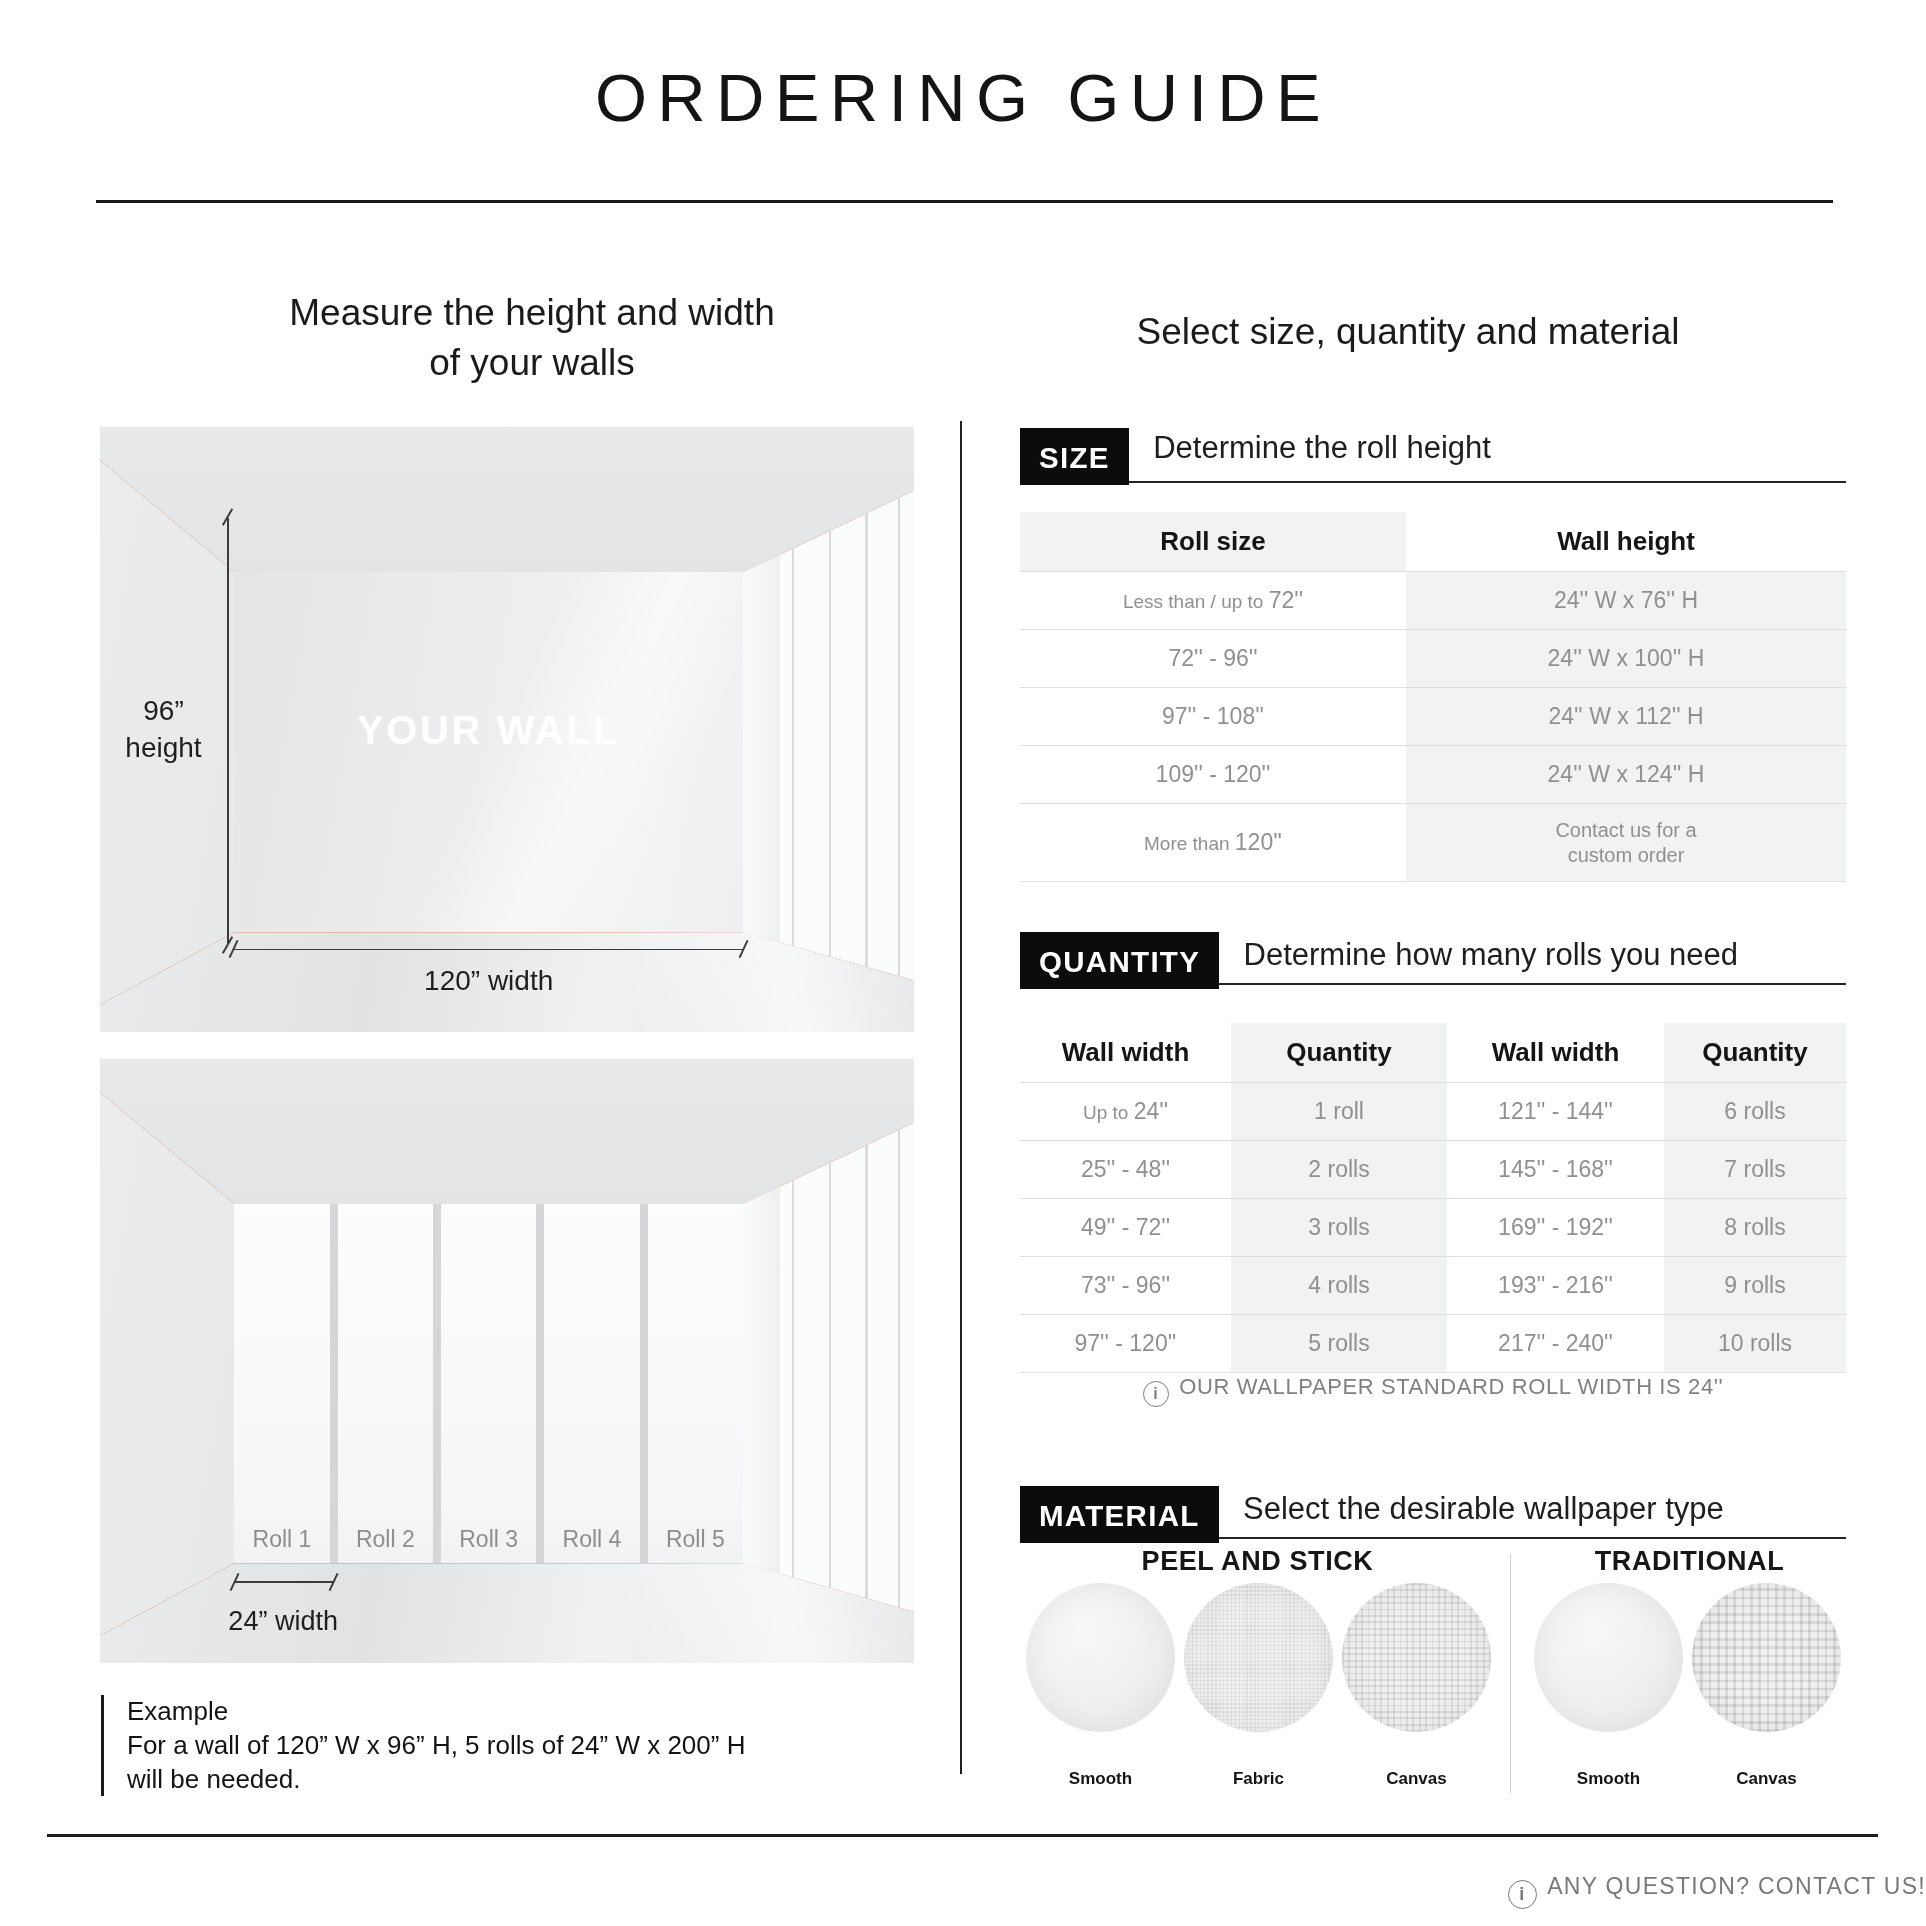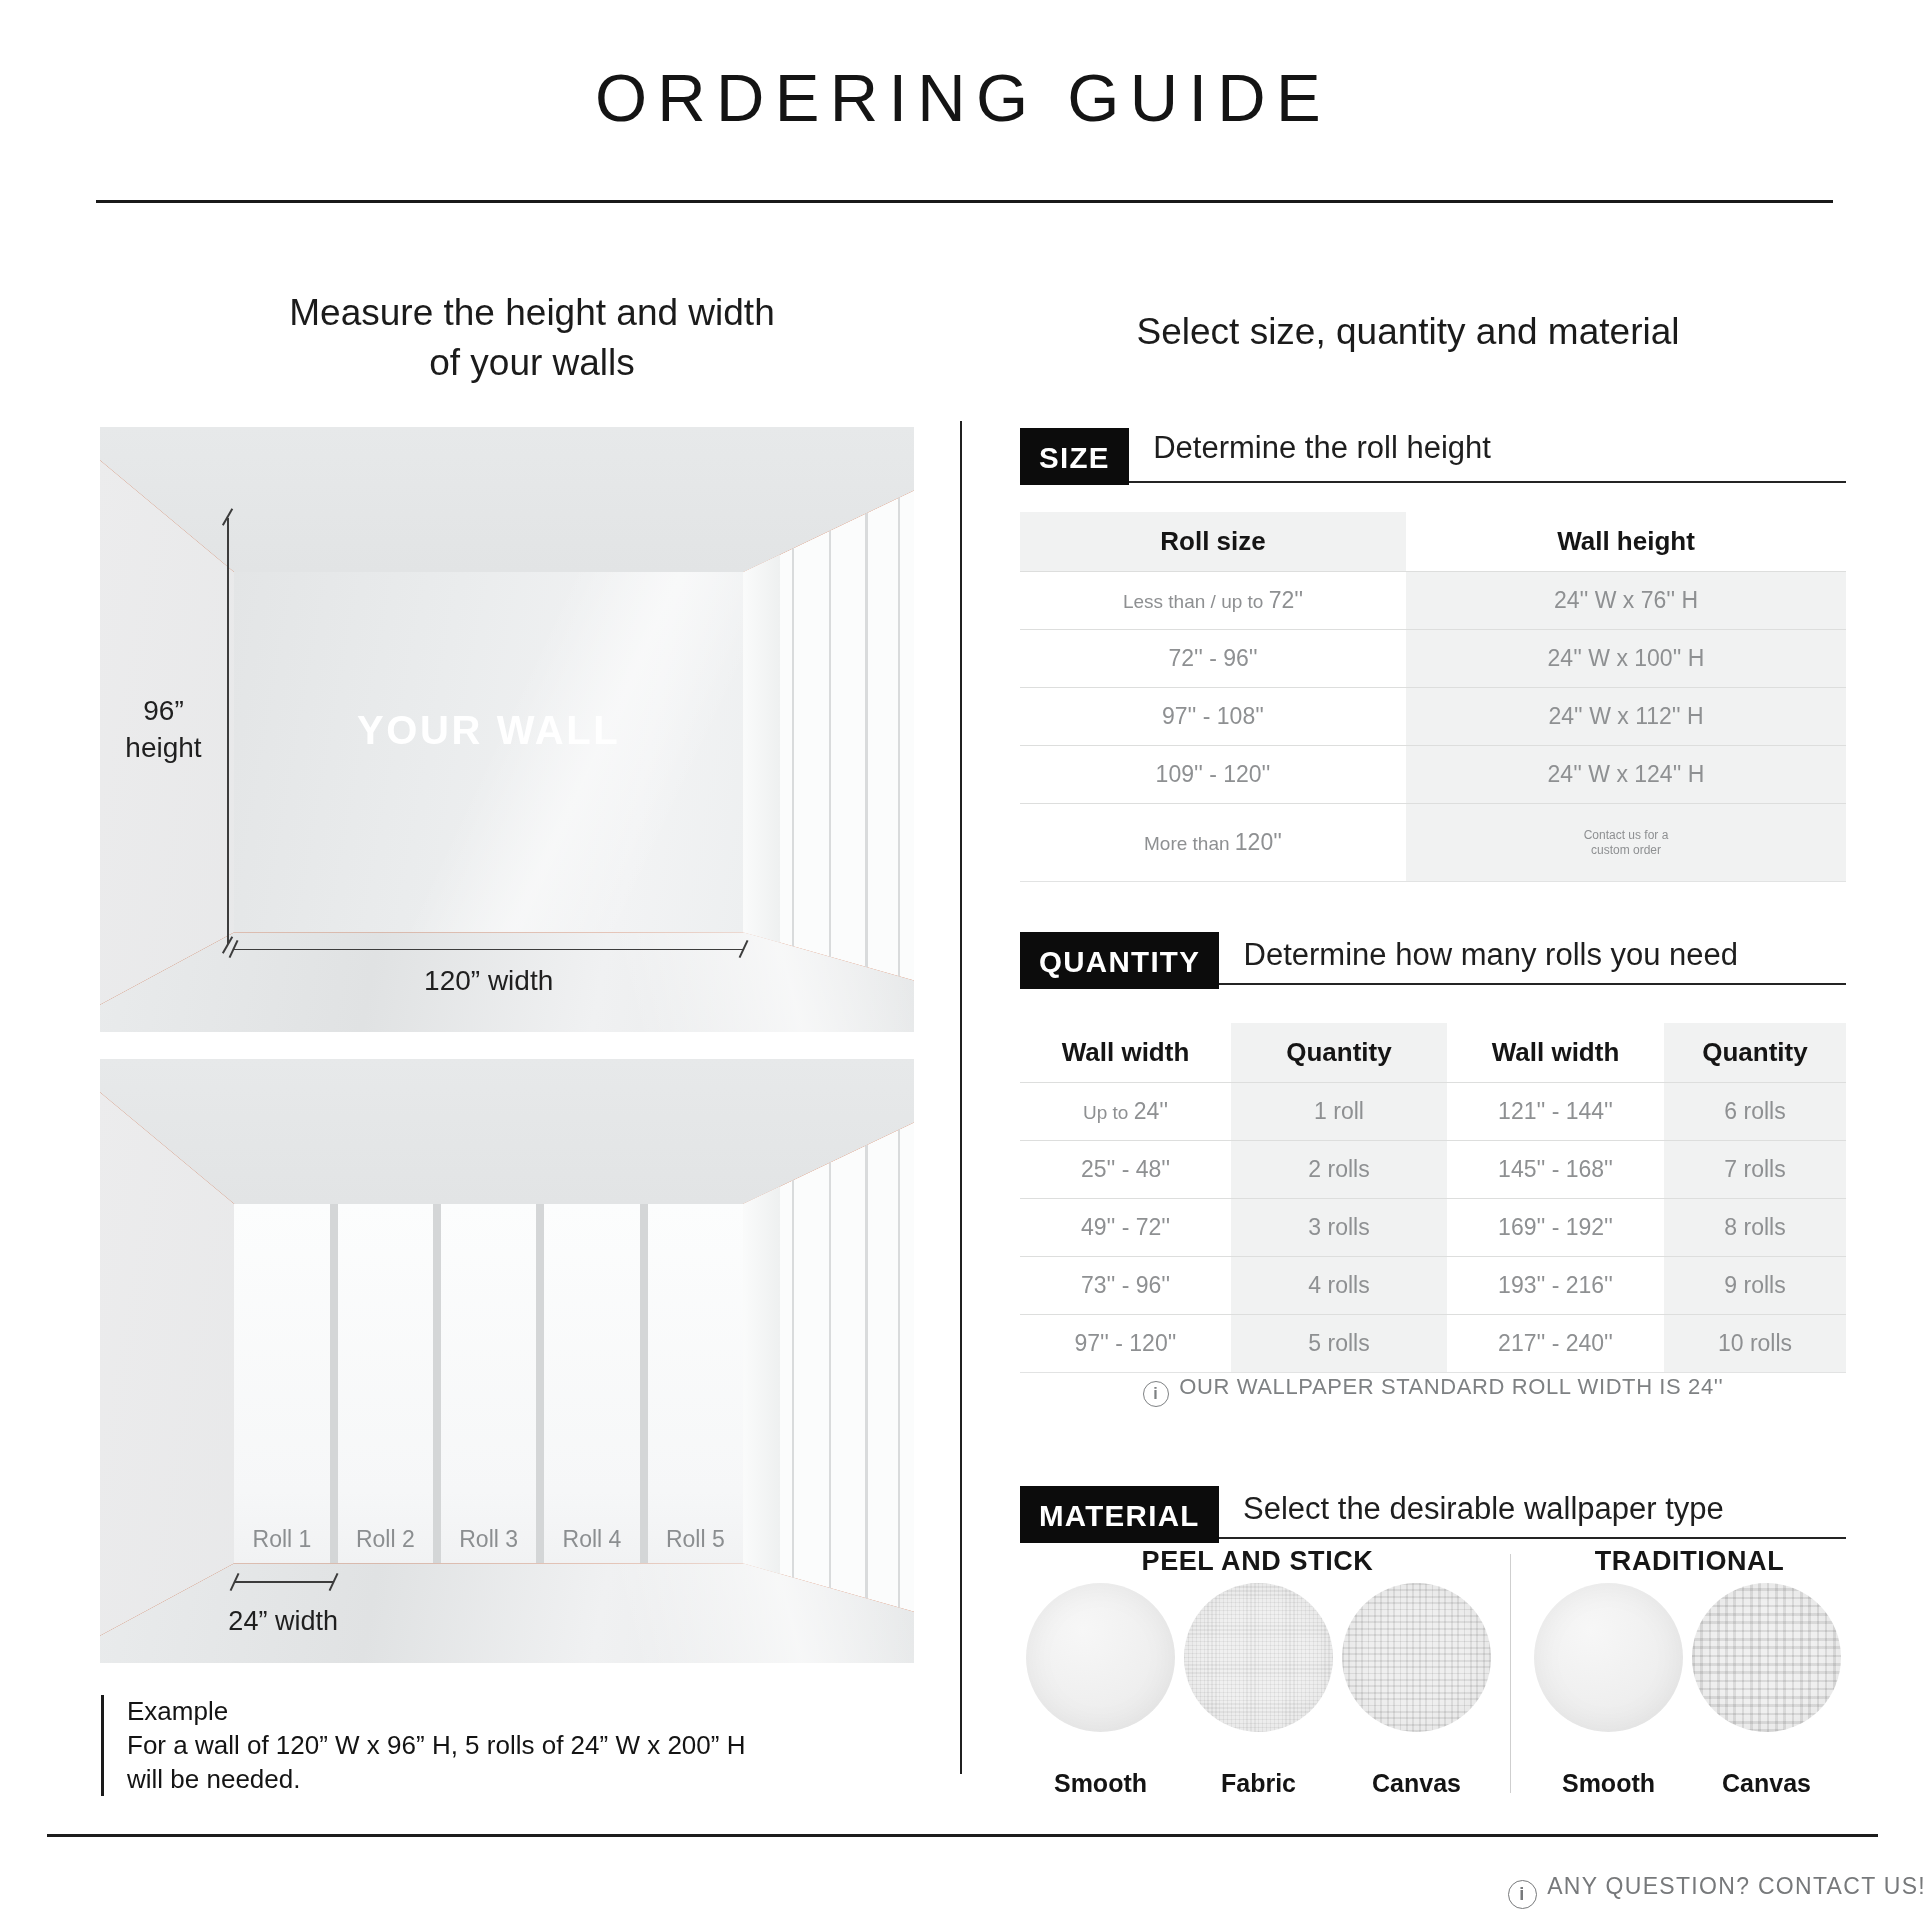--- a/index.html
+++ b/index.html
@@ -87,21 +87,21 @@
   .qty-table{top:1023px;grid-template-columns:211px 216px 217px 182px;
     grid-template-rows:59px 58px 58px 58px 58px 58px;}
   .cell{display:flex;flex-direction:column;align-items:center;justify-content:center;text-align:center;}
   .cell.g{background:#f1f2f2;}
   .cell.bt{border-top:1.3px solid #dddedd;}
   .th{font-size:26px;font-weight:700;color:#151515;}
   .td{font-size:23px;color:#8e9092;}
   .td .pre{font-size:19px;display:inline;}
   .td .val{font-size:23px;display:inline;}
   .line{display:block;}
-  .small2{font-size:12px;line-height:1.25;text-align:center;}
+  .small2{font-size:20px;line-height:1.25;text-align:center;}
 
   .note{position:absolute;left:1020px;top:1374px;width:826px;text-align:center;
     font-size:22px;color:#7e8183;letter-spacing:0.6px;}
 
   
   .group-title{position:absolute;top:1546px;text-align:center;font-size:27px;font-weight:600;
     letter-spacing:0.6px;color:#161616;}
   #peel-title{left:1024px;width:467px;}
   #trad-title{left:1538px;width:303px;}
   .swatch{position:absolute;top:1583px;width:149px;height:149px;border-radius:50%;
@@ -111,21 +111,21 @@
   .tex-fabric{background-color:#f0f0f0;background-image:
     repeating-linear-gradient(0deg,rgba(0,0,0,0.05) 0 1.3px,transparent 1.3px 3.9px),
     repeating-linear-gradient(90deg,rgba(0,0,0,0.05) 0 1.3px,transparent 1.3px 3.9px);}
   .tex-canvas{background-color:#efefef;background-image:
     repeating-linear-gradient(0deg,rgba(0,0,0,0.08) 0 1.9px,transparent 1.9px 6.4px),
     repeating-linear-gradient(90deg,rgba(0,0,0,0.08) 0 1.9px,transparent 1.9px 6.4px);}
   .tex-canvas2{background-color:#f0f0f0;background-image:
     repeating-linear-gradient(0deg,rgba(0,0,0,0.09) 0 2.6px,transparent 2.6px 8.3px),
     repeating-linear-gradient(90deg,rgba(0,0,0,0.09) 0 2.6px,transparent 2.6px 8.3px);}
   .swatch-label{position:absolute;top:1769px;width:149px;text-align:center;
-    font-size:25px;font-weight:600;color:#141414;}
+    font-size:17px;font-weight:600;color:#141414;}
   .mat-divider{position:absolute;left:1510px;top:1554px;width:1.3px;height:239px;background:#cfcfcf;}
 
   
   .footer-rule{position:absolute;left:47px;top:1834px;width:1831px;height:2.6px;background:#1d1d1d;}
   .footer{position:absolute;left:0;top:1873px;width:100%;text-align:right;
     font-size:23px;color:#77797b;letter-spacing:1.3px;}
   .info-icon{display:inline-flex;align-items:center;justify-content:center;
     width:27px;height:27px;border:1.9px solid currentColor;border-radius:50%;
     font-size:18px;font-weight:600;margin-right:10.3px;vertical-align:-5.8px;}
   .info-icon::before{content:"i";}

